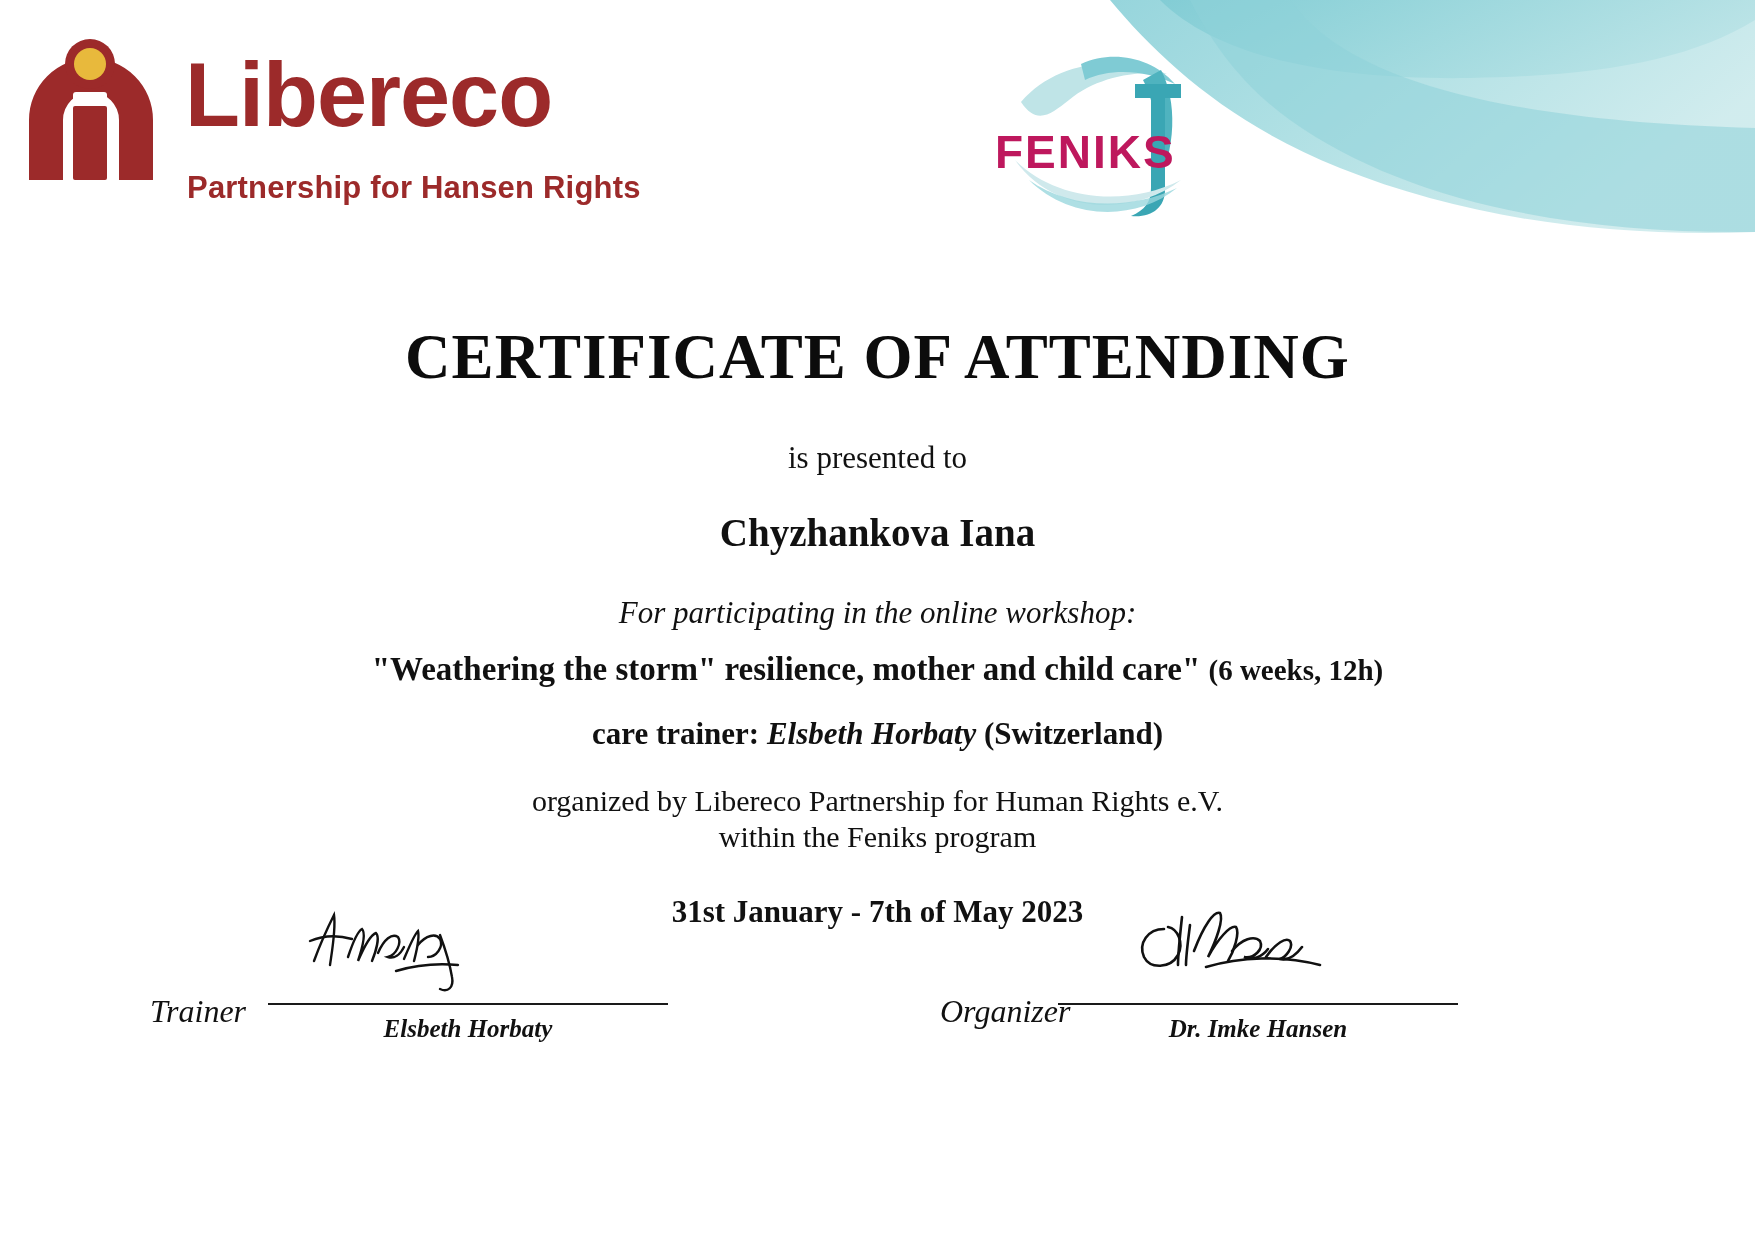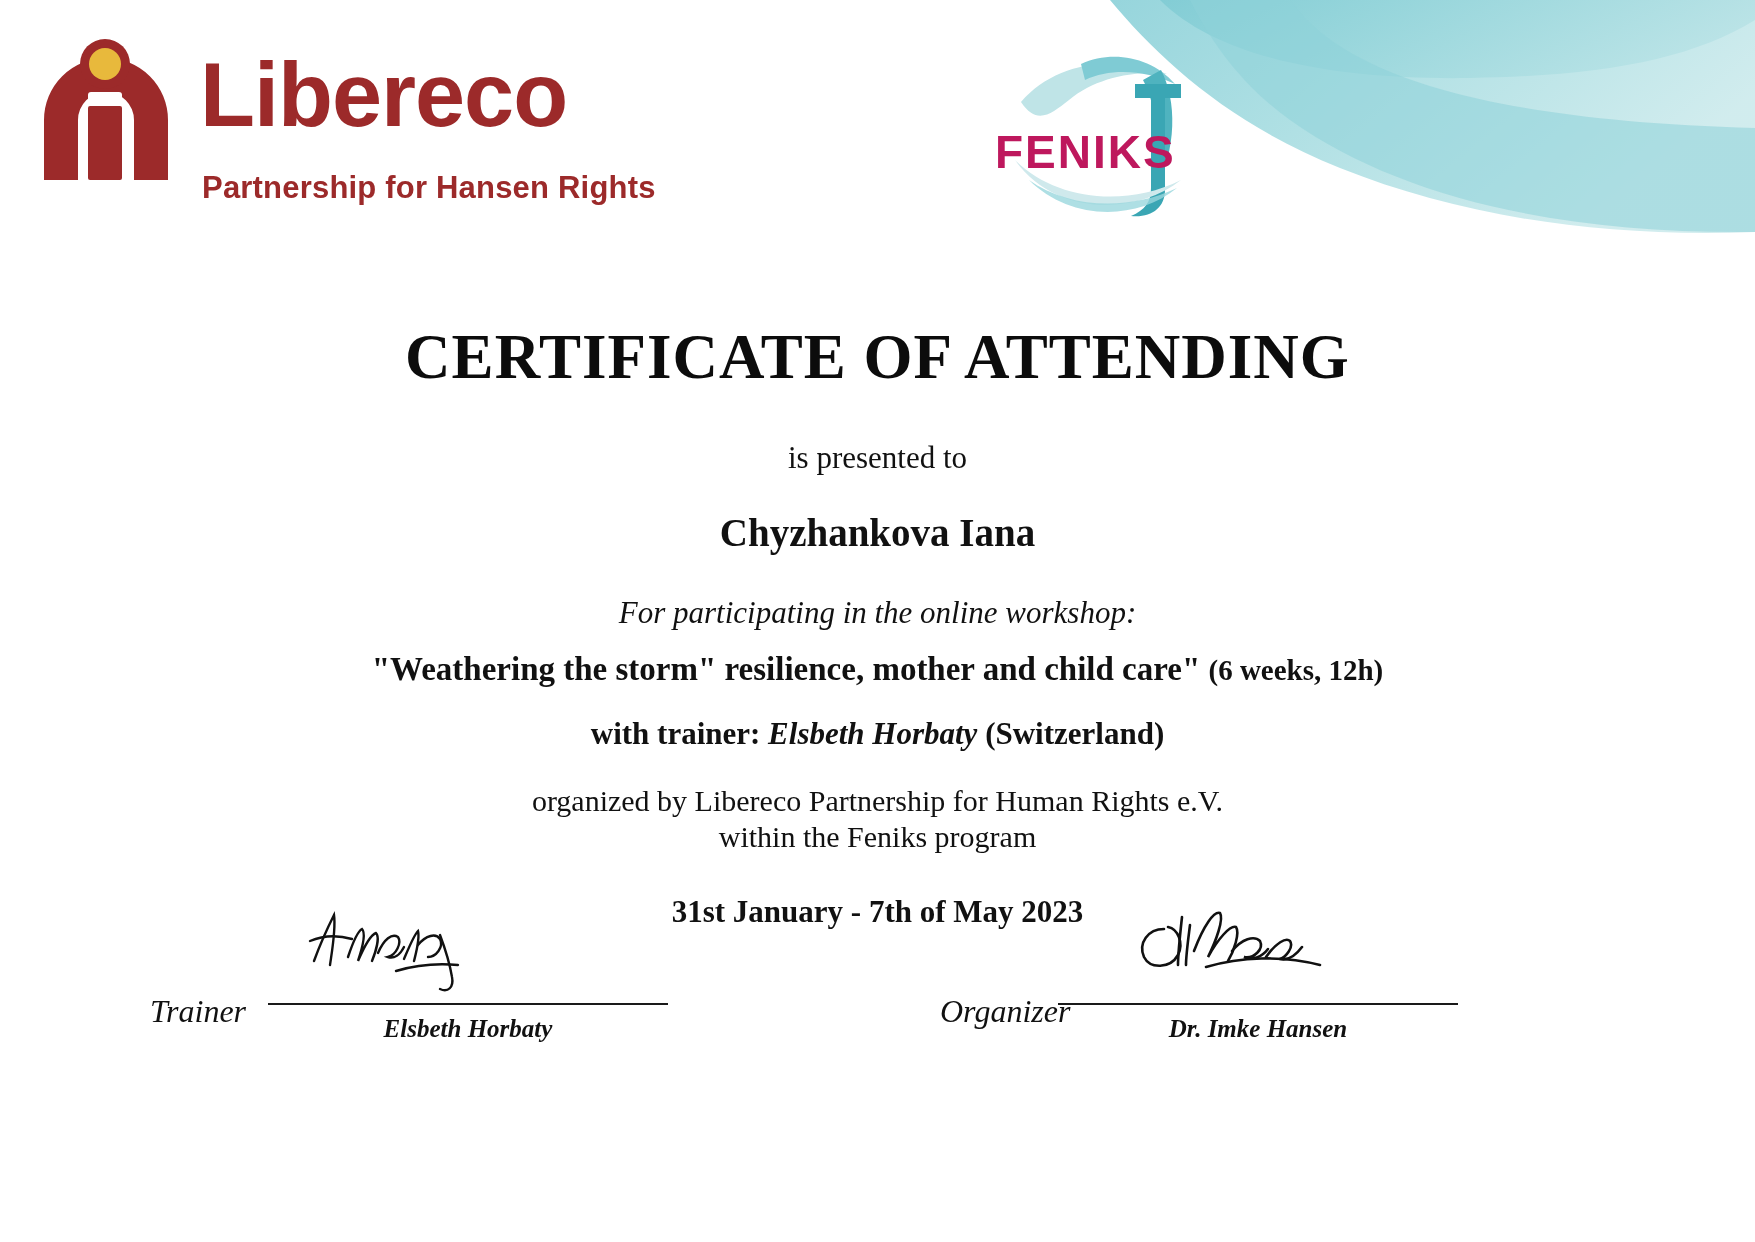--- a/index.html
+++ b/index.html
@@ -30,21 +30,21 @@
     top: 0;
     right: 0;
     width: 715px;
     height: 268px;
     overflow: hidden;
   }
 
   
   .libereco-logo {
     position: absolute;
-    left: 30px;
+    left: 15px;
     top: 28px;
     width: 670px;
     height: 180px;
   }
   .lib-mark {
     position: absolute;
     left: 0; top: 0;
     width: 150px;
     height: 160px;
   }
@@ -254,21 +254,21 @@
 
 <div class="body-block">
   <div class="line-presented">is presented to</div>
   <div class="recipient">Chyzhankova Iana</div>
   <div class="line-participating">For participating in the online workshop:</div>
   <div class="workshop-line">
     <span>"Weathering the storm" resilience, mother and child care"</span>
     <span class="dur">(6 weeks, 12h)</span>
   </div>
   <div class="trainer-line">
-    <span>with trainer:</span>
+    <span>care trainer:</span>
     <span class="tr-name">Elsbeth Horbaty</span>
     <span>(Switzerland)</span>
   </div>
   <div class="org-line">organized by Libereco Partnership for Human Rights e.V.</div>
   <div class="prog-line">within the Feniks program</div>
   <div class="date-line">31st January - 7th of May 2023</div>
 </div>
 
 <div class="sign-area">
 

